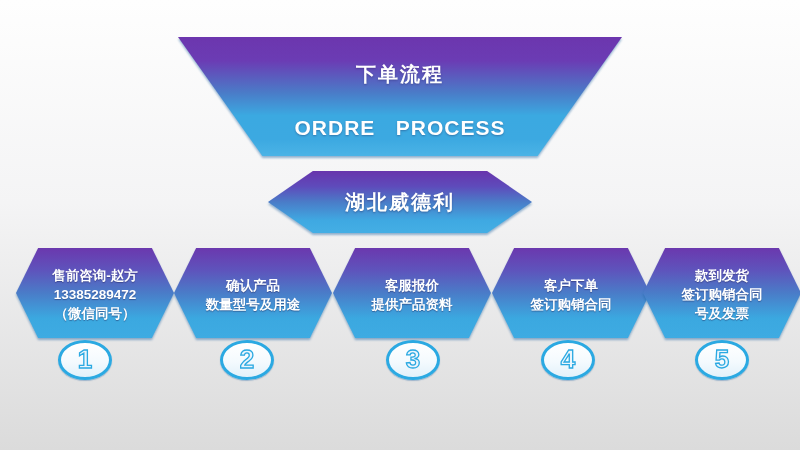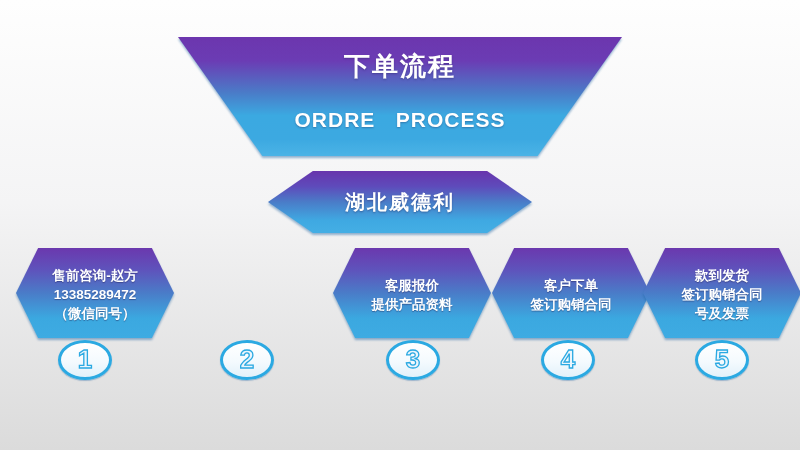--- a/index.html
+++ b/index.html
@@ -17,21 +17,21 @@
   .clip{width:100%;height:100%;}
 
   
   .trapezoid{left:178px;top:37px;width:444px;height:119px;}
   .trapezoid .clip{
     clip-path:polygon(0% 0%,100% 0%,81% 100%,19% 100%);
     background:linear-gradient(180deg,#6C36AE 0%,#6B3CB4 20%,#4A7CC8 47%,#3BA9E1 66%,#3CA9E1 86%,#4BB3E6 100%);
     text-align:center;color:#fff;
   }
   .slide-title{
-    margin:0;padding-top:16px;font-size:26px;line-height:26px;font-weight:bold;
+    margin:0;padding-top:24px;font-size:20px;line-height:26px;font-weight:bold;
     letter-spacing:2px;text-shadow:0 1px 2px rgba(30,30,80,.35);
   }
   .slide-subtitle{
     margin:4px;margin-top:30px;font-size:21px;line-height:22px;font-weight:bold;
     white-space:pre;letter-spacing:1px;text-shadow:0 1px 2px rgba(30,30,80,.35);
   }
 
   
   .banner{left:268px;top:171px;width:264px;height:62px;}
   .banner .clip{
@@ -86,20 +86,26 @@
   </div>
 
   <div class="shape step-hex hex1">
     <div class="clip">
       <div>售前咨询-赵方</div>
       <div>13385289472</div>
       <div>（微信同号）</div>
     </div>
   </div>
 
+  <div class="shape step-hex hex2">
+    <div class="clip">
+      <div>确认产品</div>
+      <div>数量型号及用途</div>
+    </div>
+  </div>
 
   <div class="shape step-hex hex3">
     <div class="clip">
       <div>客服报价</div>
       <div>提供产品资料</div>
     </div>
   </div>
 
   <div class="shape step-hex hex4">
     <div class="clip">

